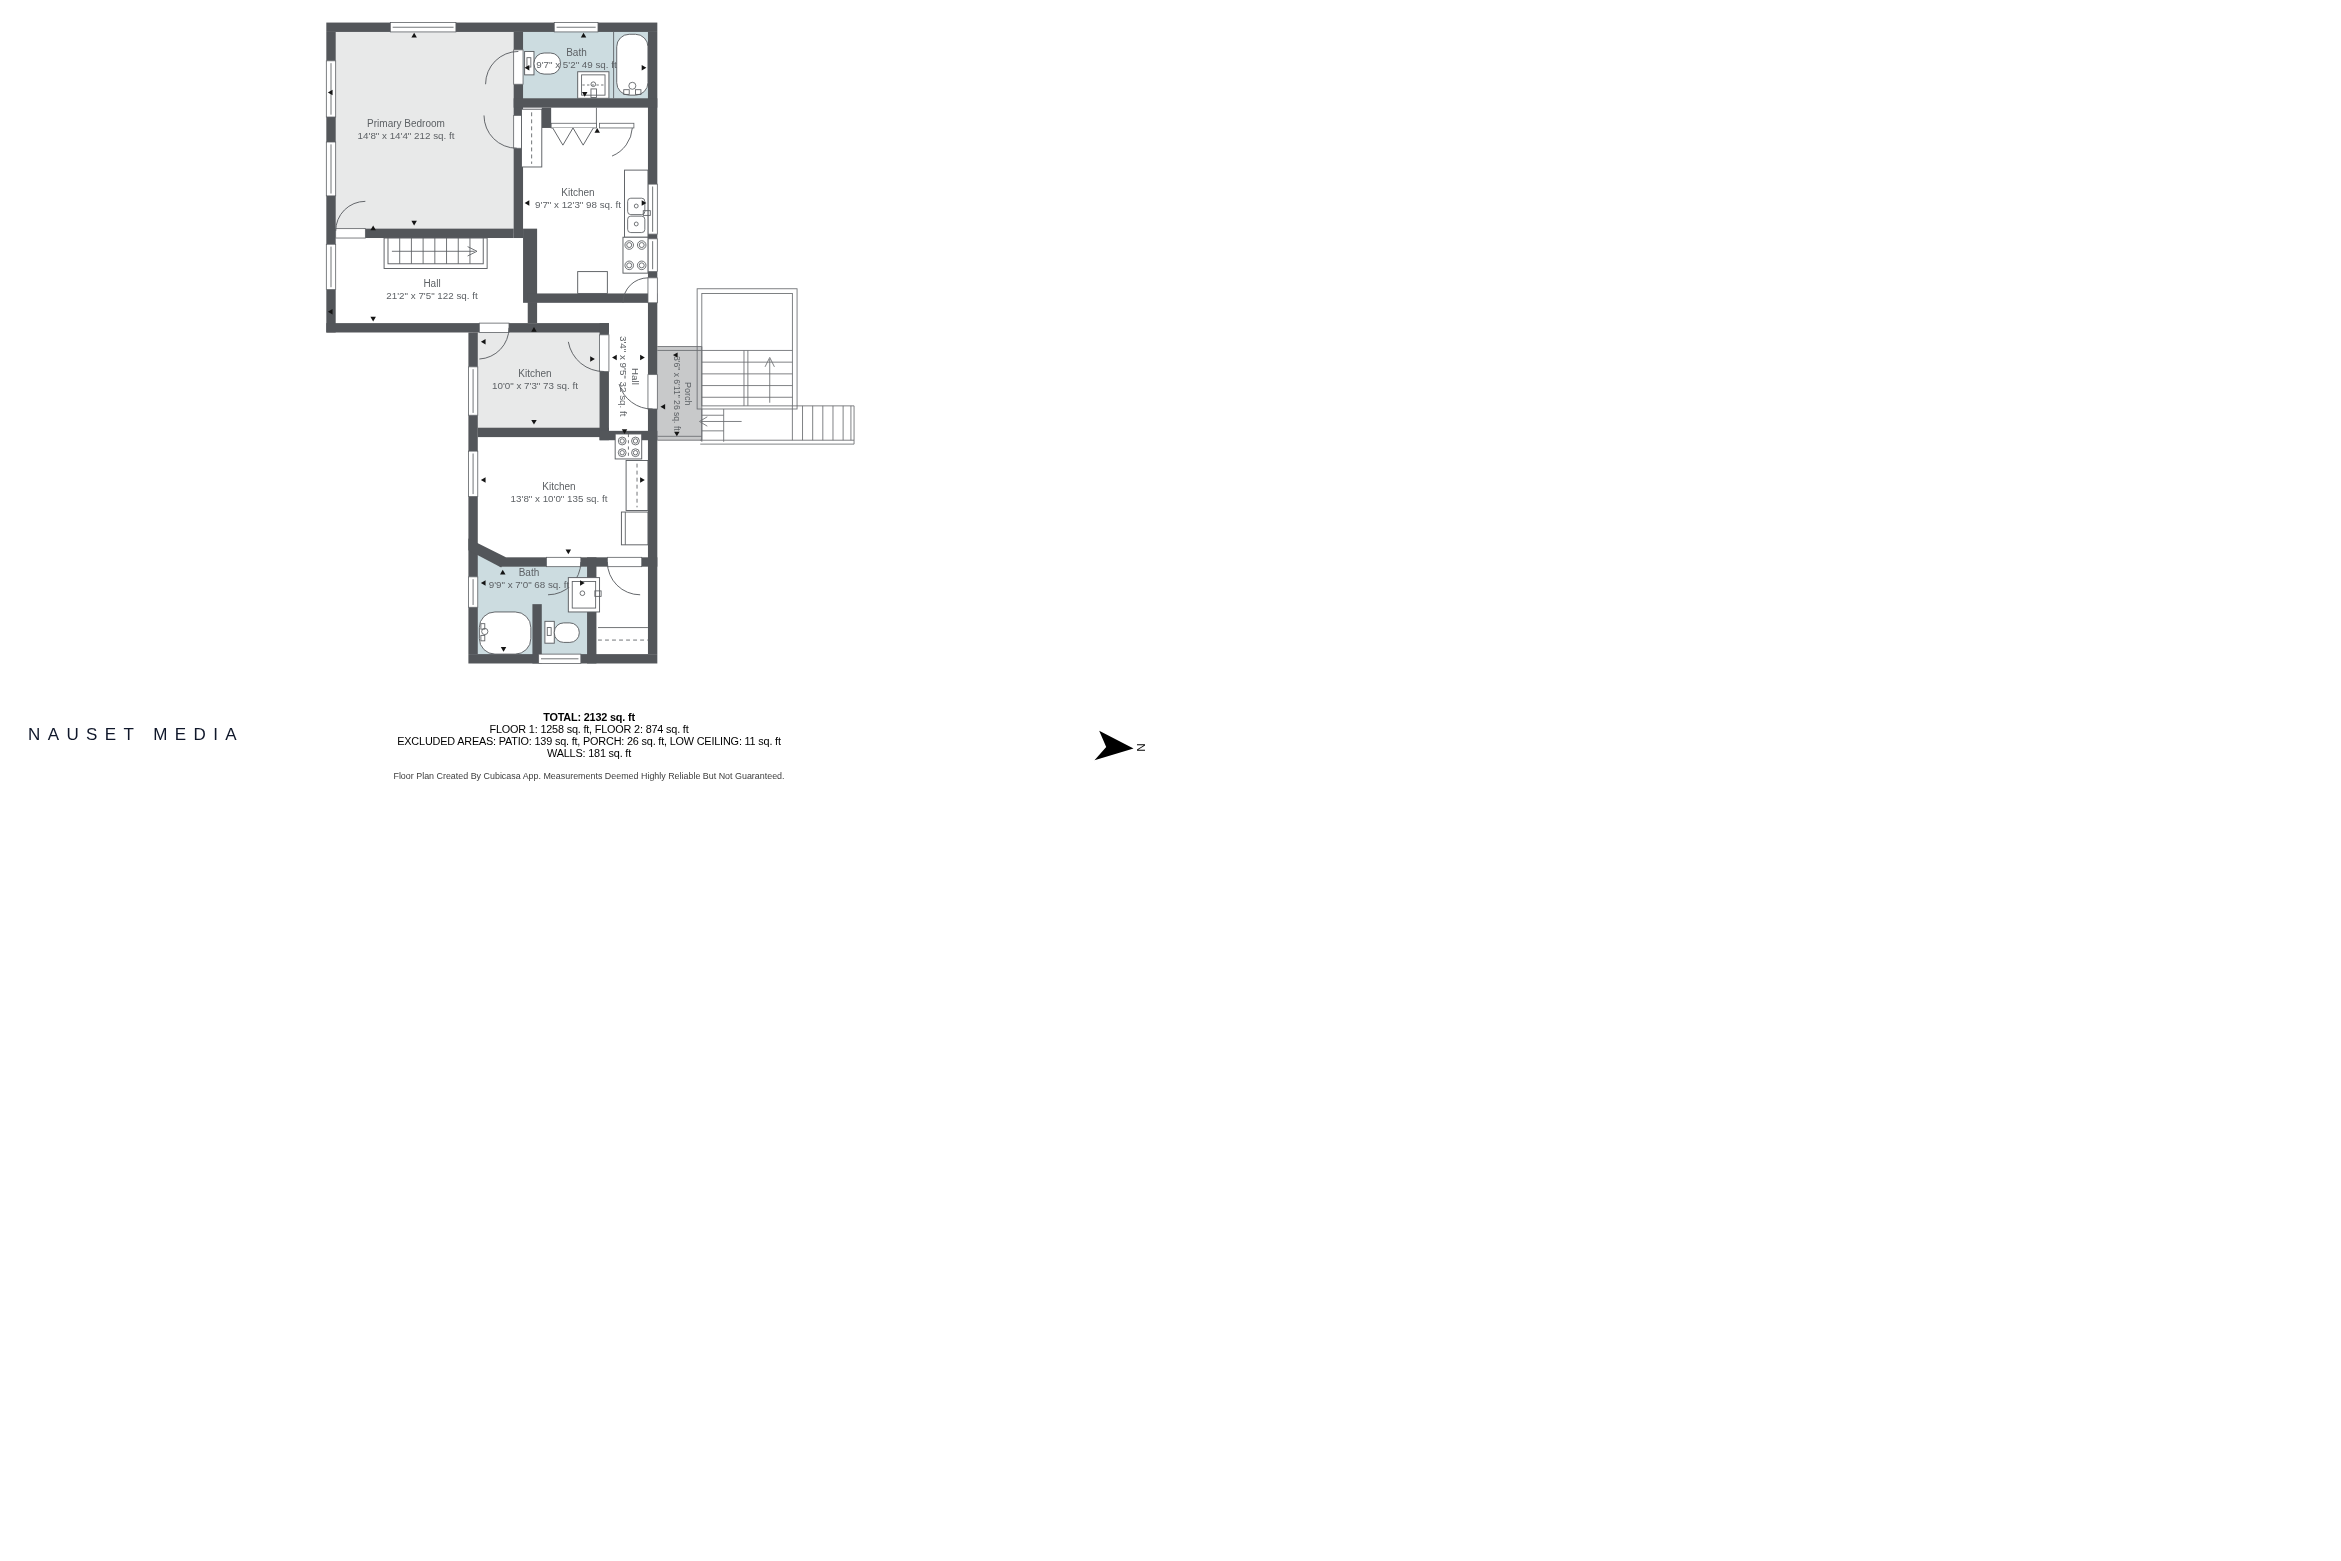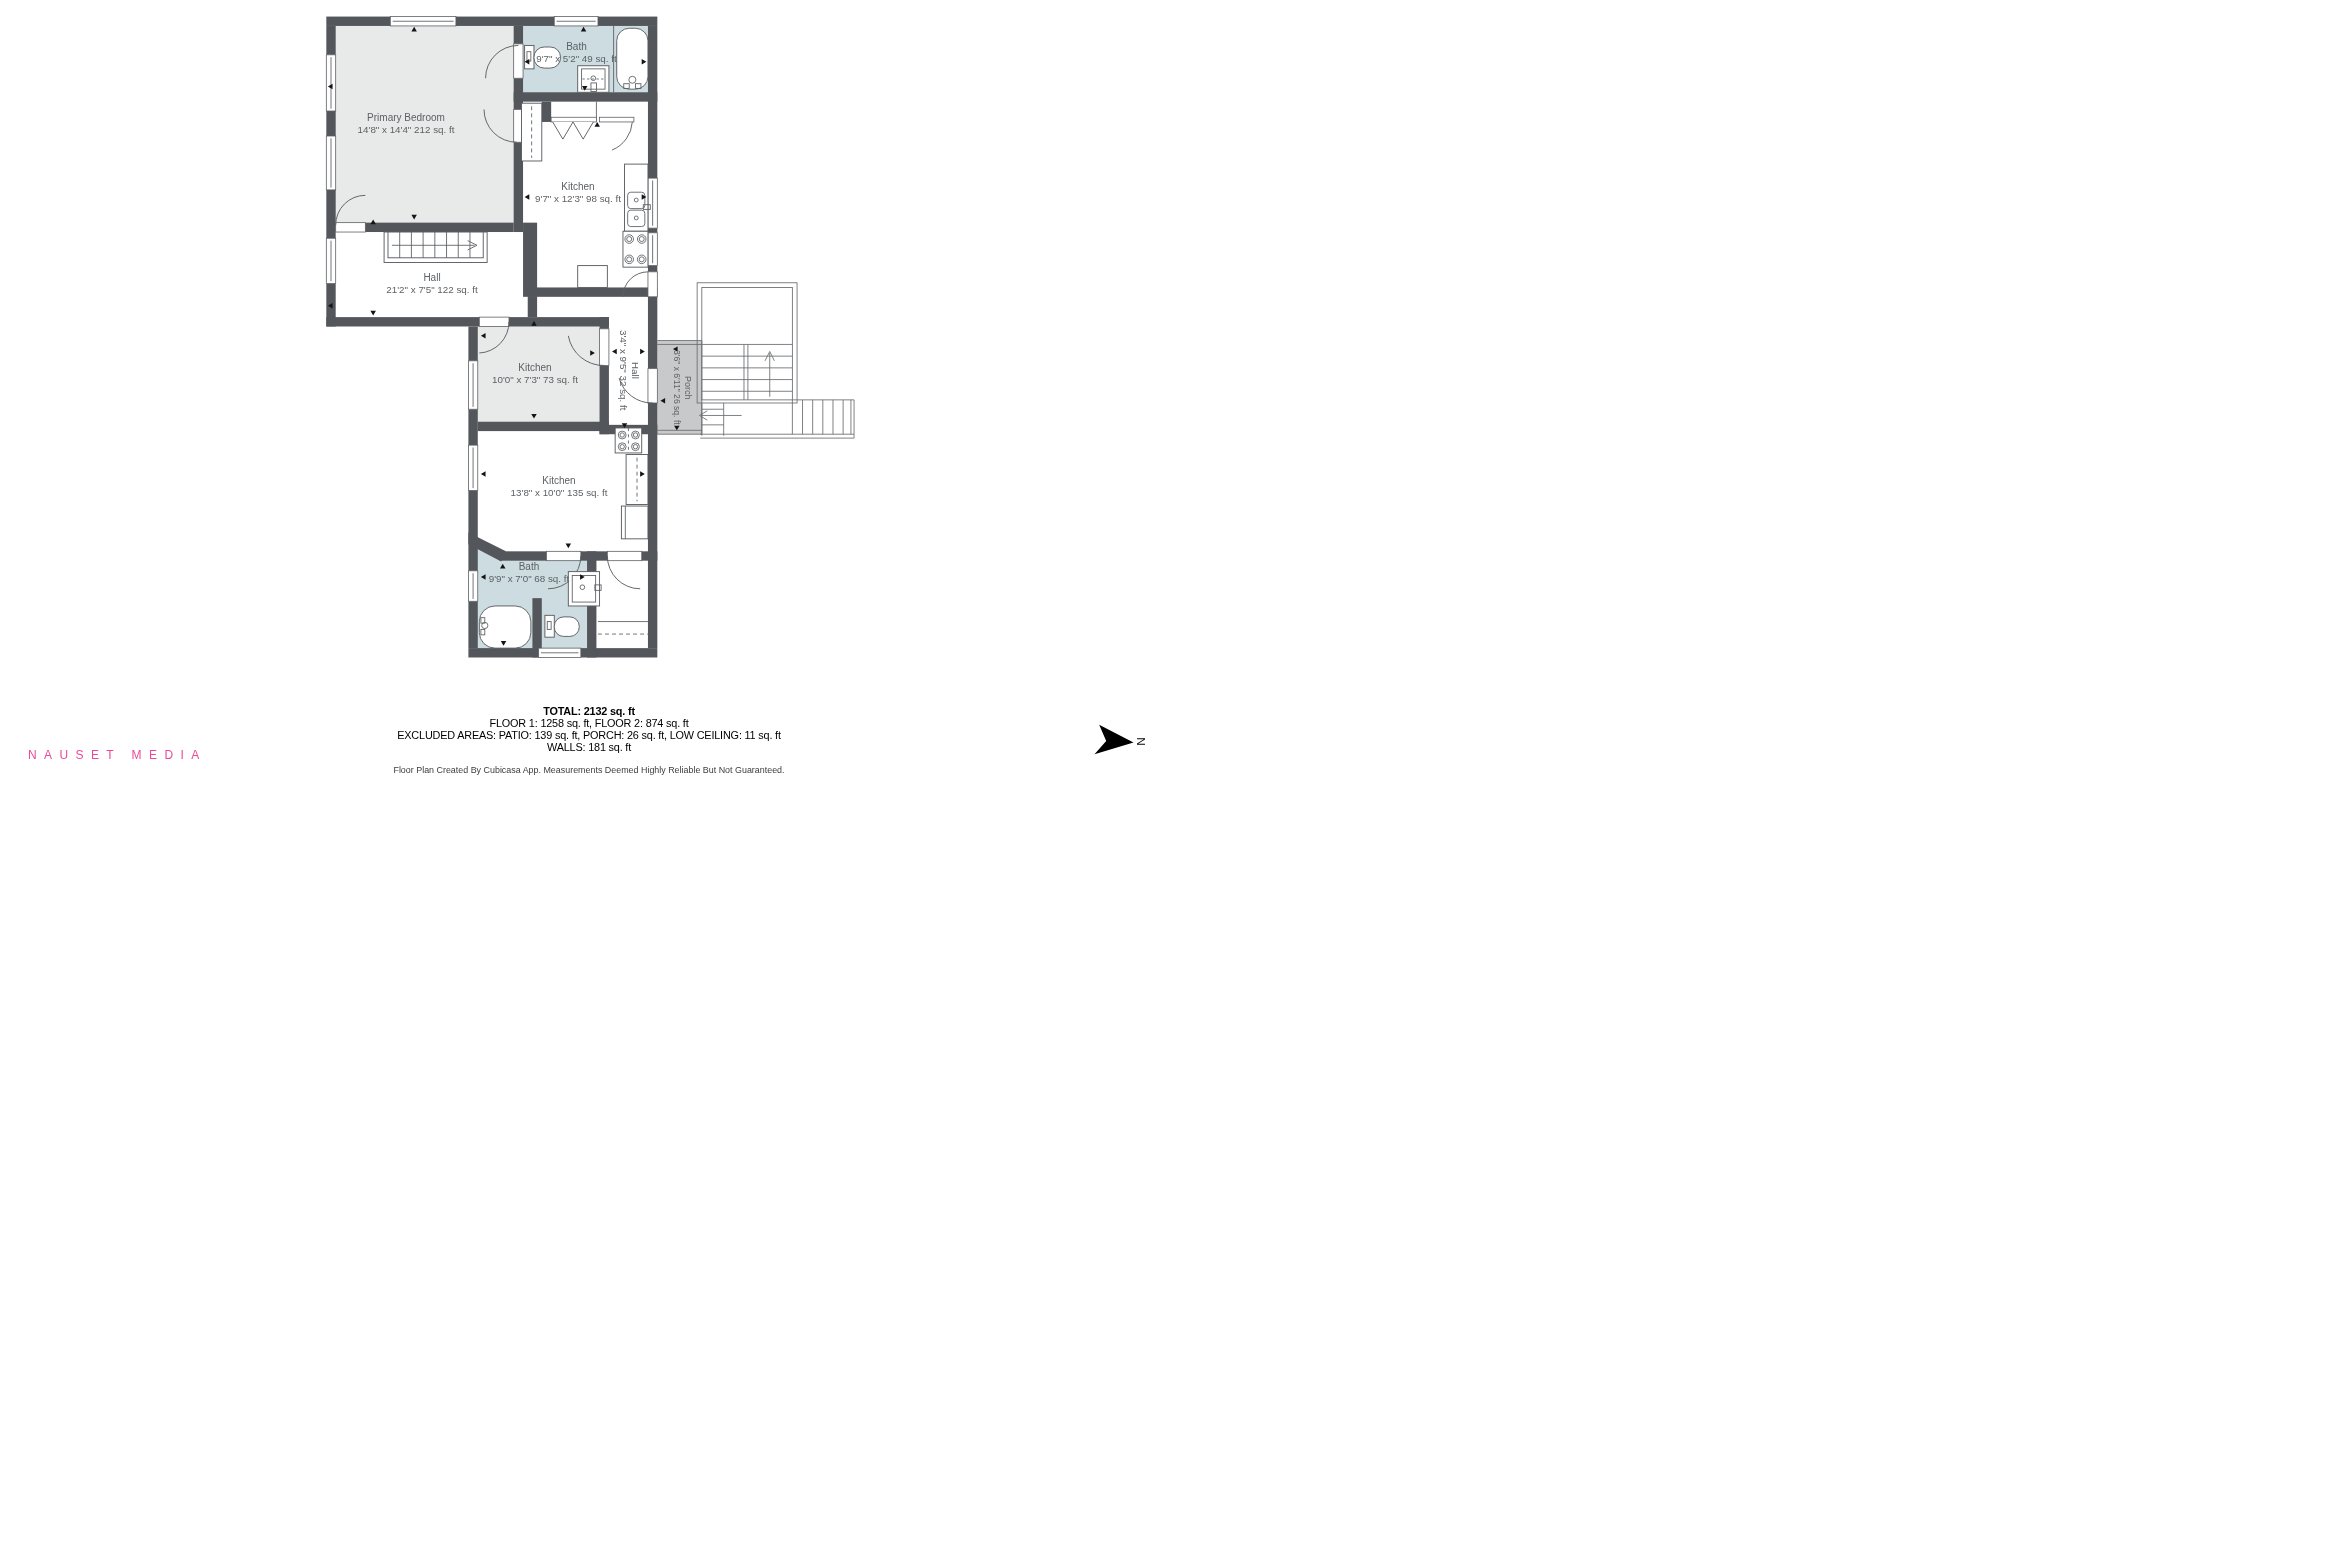--- a/index.html
+++ b/index.html
@@ -1,17 +1,17 @@
 <!DOCTYPE html>
 <html style="--wall: #53565a; --room: #e8e9e9; --bath: #ccdce0; --porch: #c8c9ca; --line: #5a5d61;font-size:12.5px"><head>
 <meta charset="utf-8">
 <style>
   html,body{margin:0;padding:0;background:#fff;}
   .page{position:relative;width:1171px;height:781px;background:#fff;overflow:hidden;
-        font-family:"Liberation Sans", sans-serif;}
+        font-family:"Liberation Sans", sans-serif;margin-top:6px;}
   svg{position:absolute;left:0;top:0;}
   
   .wall{fill:var(--wall,#53565a);}
   .roomfill{fill:var(--room,#e8e9e9);}
   .bathfill{fill:var(--bath,#ccdce0);}
   .porchfill{fill:var(--porch,#c8c9ca);}
   .winr{fill:#fff;stroke:var(--line,#5a5d61);stroke-width:1;}
   .leaf{fill:#fff;stroke:var(--line,#5a5d61);stroke-width:1;}
   .fx{fill:#fff;stroke:var(--line,#5a5d61);stroke-width:1.2;}
   .fxn{fill:none;stroke:var(--line,#5a5d61);stroke-width:1.1;}
@@ -20,22 +20,22 @@
   .marker{fill:#141414;}
   .rlabel{position:absolute;text-align:center;color:#5d6165;font-size:9.8px;line-height:12px;}
   .rlabel .rname{font-size:10px;}
   .rlabel.vert{writing-mode:vertical-rl;text-align:center;line-height:11.7px;}
   .rlabel.vert .rname{font-size:9.8px;}
   .footer{position:absolute;left:234px;top:705px;width:710px;text-align:center;color:#000;
           font-size:11.7px;line-height:12px;transform:scaleX(0.93);letter-spacing:-0.2px;}
   .footer .f-bold{font-weight:bold;}
   .disclaimer{position:absolute;left:234px;top:764px;width:710px;text-align:center;
           color:#3c3c3c;font-size:9.4px;transform:scaleX(0.95);}
-  .logo{position:absolute;left:28px;top:748px;font-size:12px;letter-spacing:7.4px;
-        color:#ec4899;font-weight:500;}
+  .logo{position:absolute;left:28px;top:719px;font-size:17px;letter-spacing:7.4px;
+        color:#0f172a;font-weight:500;}
   .north-n{position:absolute;left:1137px;top:735px;font-size:11.7px;color:#000;
         transform:rotate(90deg);}
 </style>
 </head>
 <body>
 
 <div class="page">
 
   <svg width="1171" height="781" viewBox="0 0 1500 1000">
 

